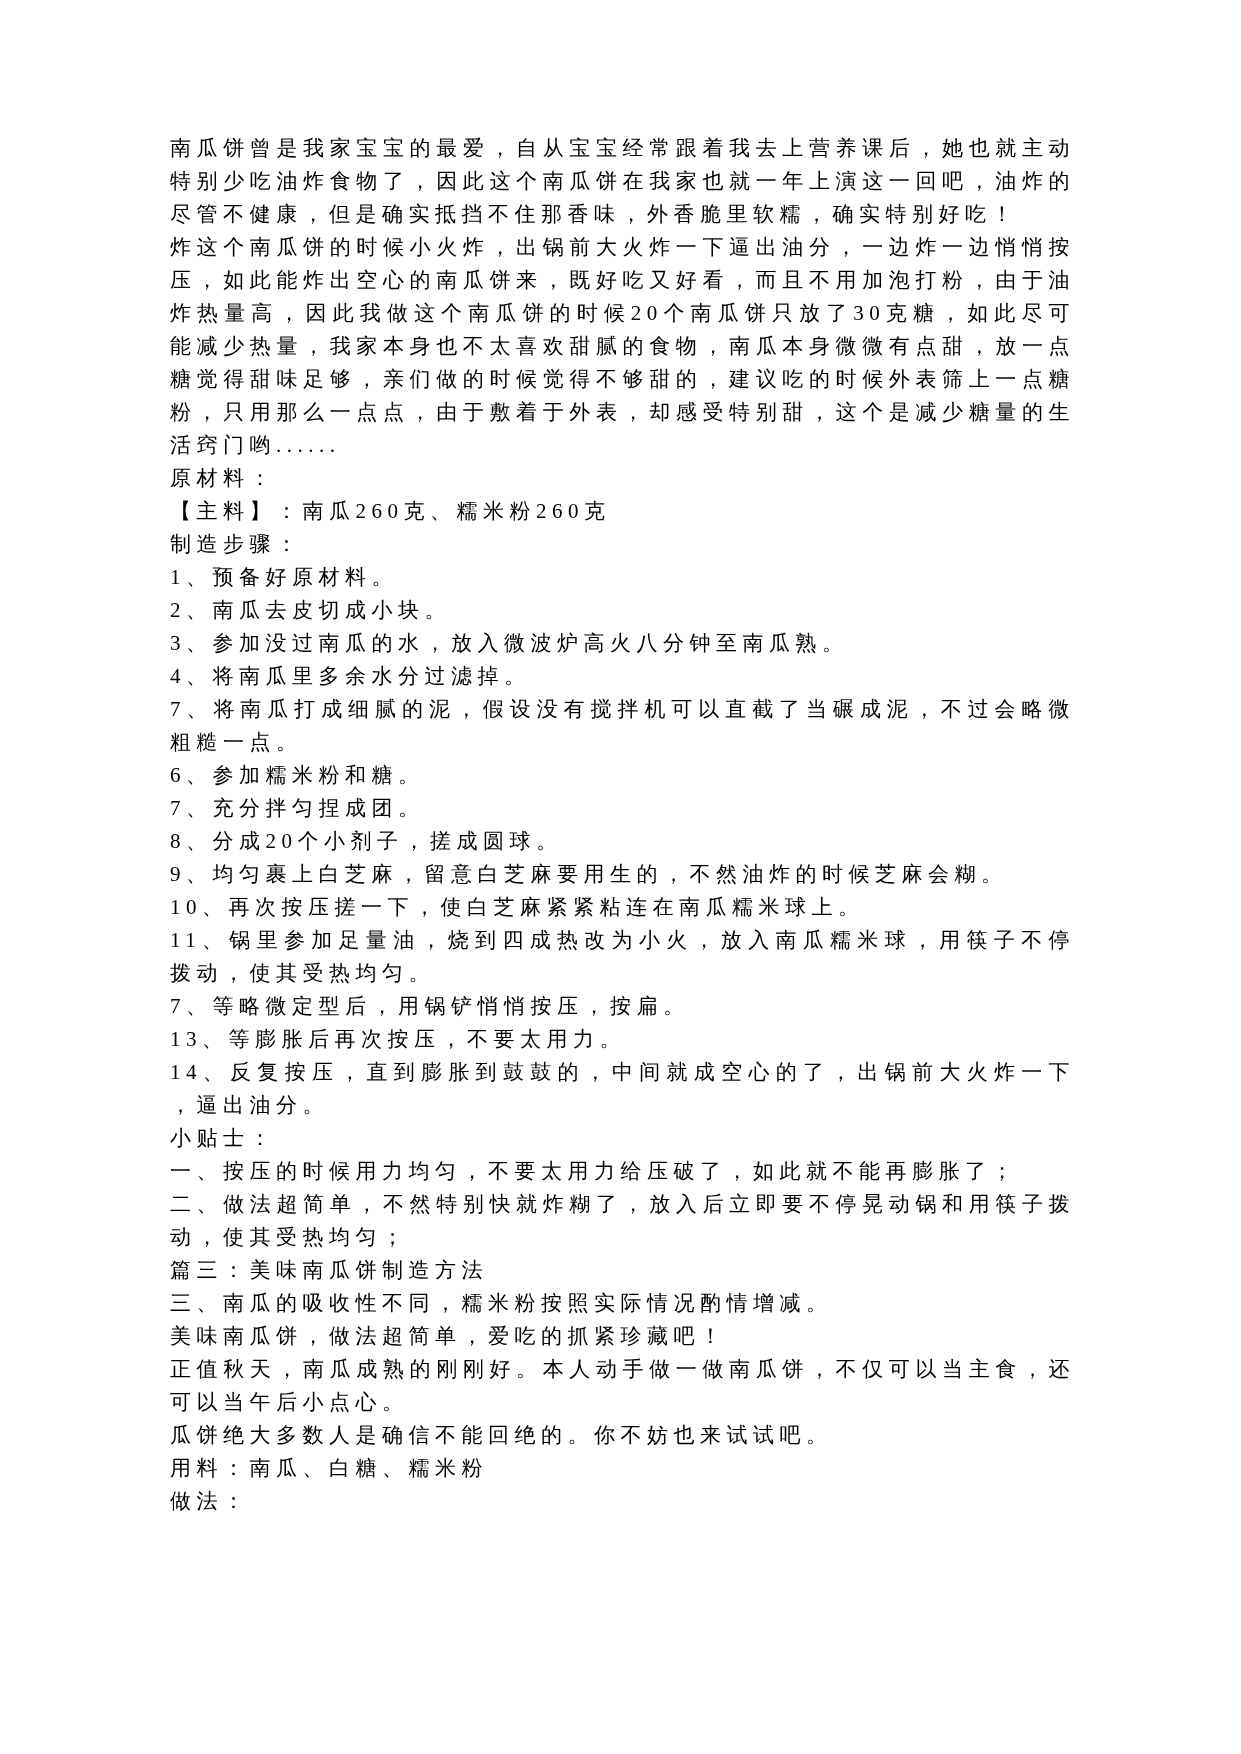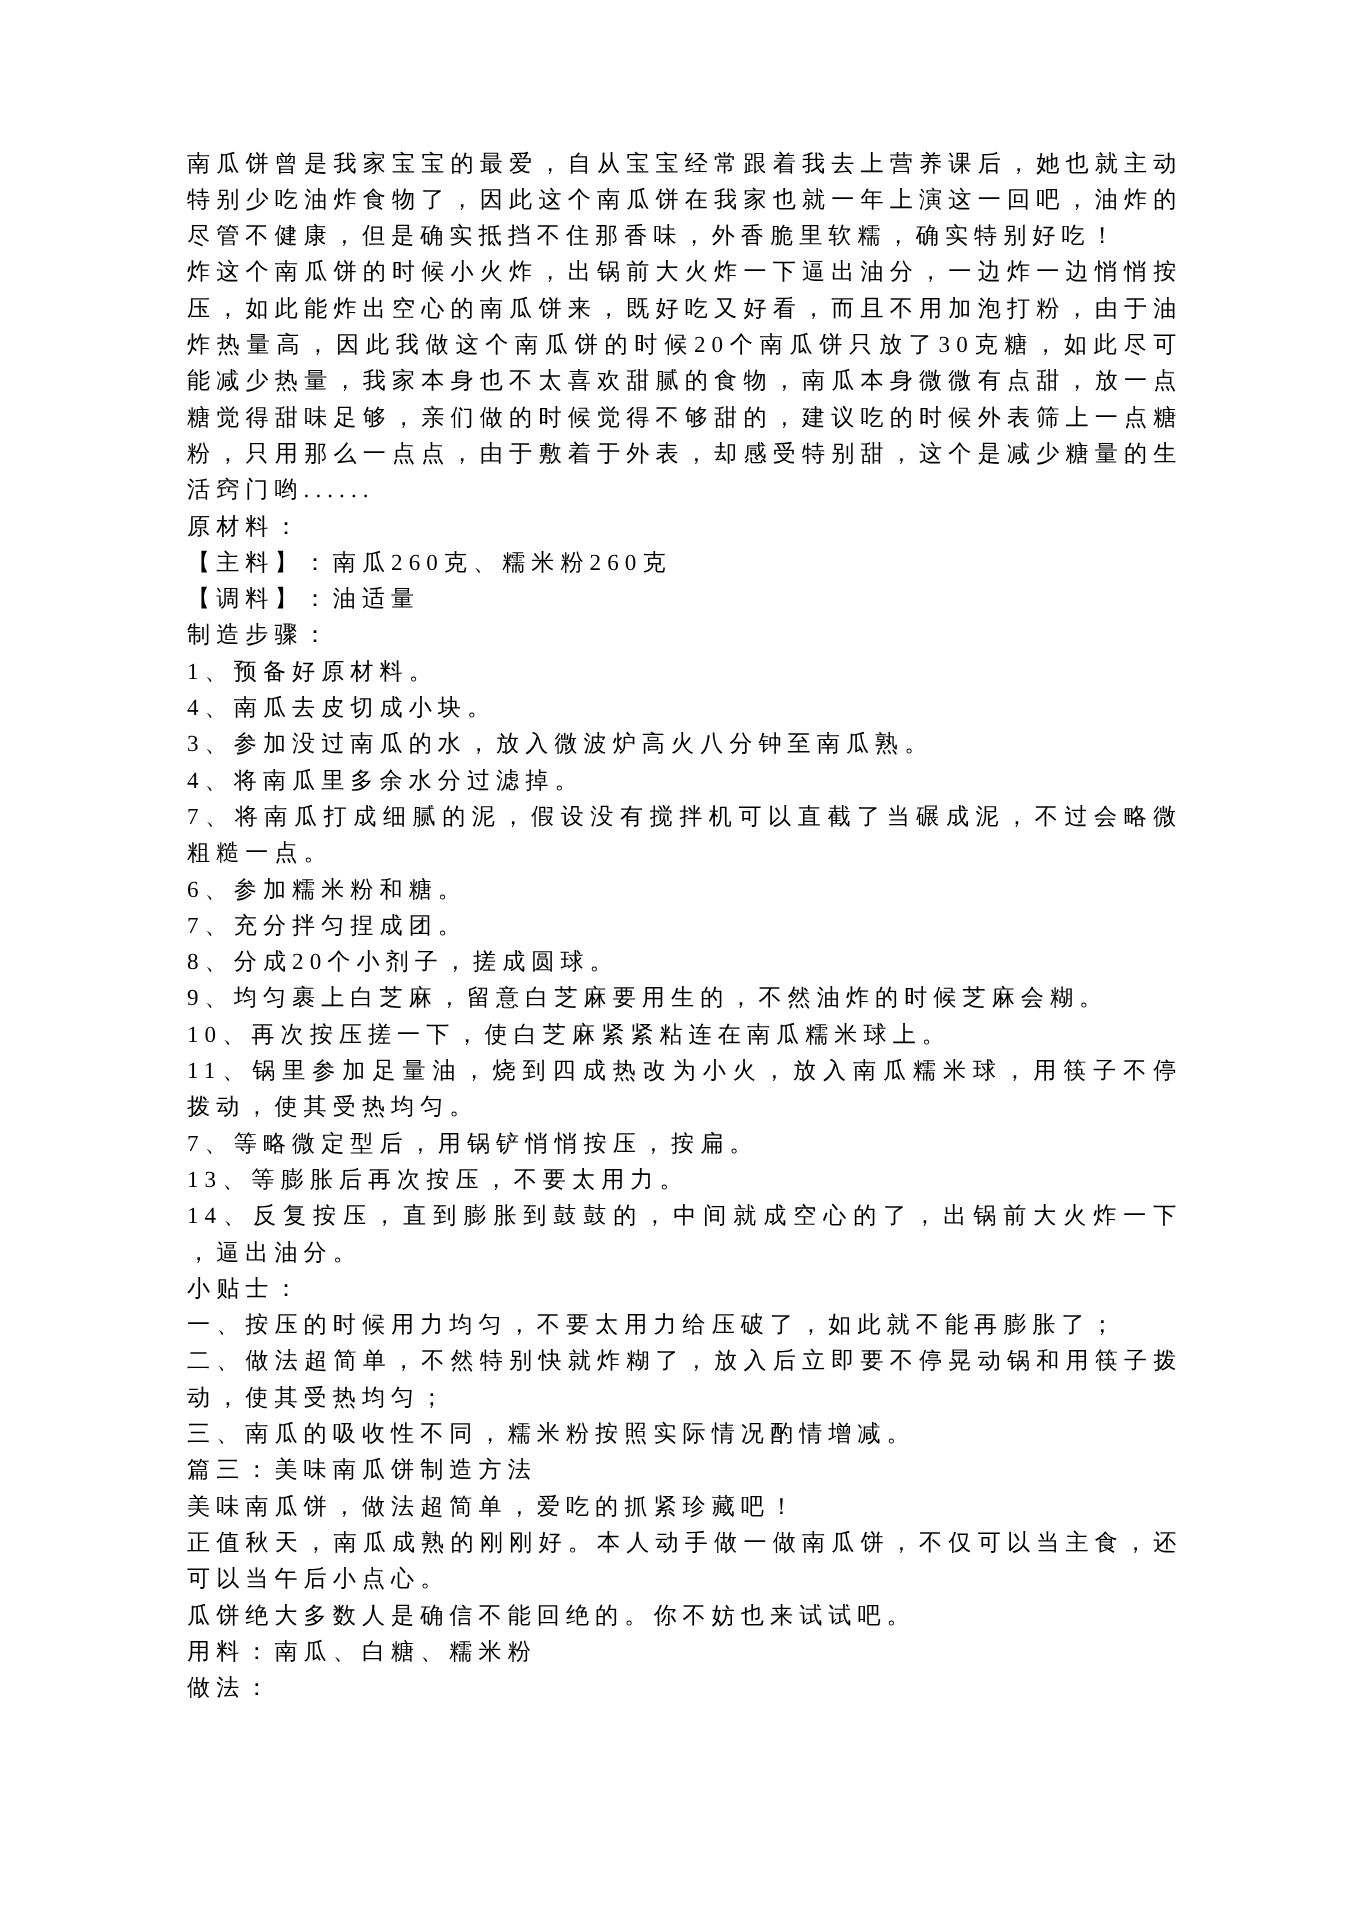--- a/index.html
+++ b/index.html
@@ -45,40 +45,39 @@
 </style>
 </head>
 <body>
 
 <div class="page">
   <div class="doc-content">
     <p>南瓜饼曾是我家宝宝的最爱，自从宝宝经常跟着我去上营养课后，她也就主动特别少吃油炸食物了，因此这个南瓜饼在我家也就一年上演这一回吧，油炸的尽管不健康，但是确实抵挡不住那香味，外香脆里软糯，确实特别好吃！</p>
     <p>炸这个南瓜饼的时候小火炸，出锅前大火炸一下逼出油分，一边炸一边悄悄按压，如此能炸出空心的南瓜饼来，既好吃又好看，而且不用加泡打粉，由于油炸热量高，因此我做这个南瓜饼的时候20个南瓜饼只放了30克糖，如此尽可能减少热量，我家本身也不太喜欢甜腻的食物，南瓜本身微微有点甜，放一点糖觉得甜味足够，亲们做的时候觉得不够甜的，建议吃的时候外表筛上一点糖粉，只用那么一点点，由于敷着于外表，却感受特别甜，这个是减少糖量的生活窍门哟......</p>
     <p>原材料：</p>
     <p>【主料】：南瓜260克、糯米粉260克</p>
-    <p>【调料】：油适量</p>
     <p>制造步骤：</p>
     <p>1、预备好原材料。</p>
-    <p>4、南瓜去皮切成小块。</p>
+    <p>2、南瓜去皮切成小块。</p>
     <p>3、参加没过南瓜的水，放入微波炉高火八分钟至南瓜熟。</p>
     <p>4、将南瓜里多余水分过滤掉。</p>
     <p>7、将南瓜打成细腻的泥，假设没有搅拌机可以直截了当碾成泥，不过会略微粗糙一点。</p>
     <p>6、参加糯米粉和糖。</p>
     <p>7、充分拌匀捏成团。</p>
     <p>8、分成20个小剂子，搓成圆球。</p>
     <p>9、均匀裹上白芝麻，留意白芝麻要用生的，不然油炸的时候芝麻会糊。</p>
     <p>10、再次按压搓一下，使白芝麻紧紧粘连在南瓜糯米球上。</p>
     <p>11、锅里参加足量油，烧到四成热改为小火，放入南瓜糯米球，用筷子不停拨动，使其受热均匀。</p>
     <p>7、等略微定型后，用锅铲悄悄按压，按扁。</p>
     <p>13、等膨胀后再次按压，不要太用力。</p>
     <p>14、反复按压，直到膨胀到鼓鼓的，中间就成空心的了，出锅前大火炸一下，逼出油分。</p>
     <p>小贴士：</p>
     <p>一、按压的时候用力均匀，不要太用力给压破了，如此就不能再膨胀了；</p>
     <p>二、做法超简单，不然特别快就炸糊了，放入后立即要不停晃动锅和用筷子拨动，使其受热均匀；</p>
+    <p>篇三：美味南瓜饼制造方法</p>
     <p>三、南瓜的吸收性不同，糯米粉按照实际情况酌情增减。</p>
-    <p>篇三：美味南瓜饼制造方法</p>
     <p>美味南瓜饼，做法超简单，爱吃的抓紧珍藏吧！</p>
     <p>正值秋天，南瓜成熟的刚刚好。本人动手做一做南瓜饼，不仅可以当主食，还可以当午后小点心。</p>
     <p>瓜饼绝大多数人是确信不能回绝的。你不妨也来试试吧。</p>
     <p>用料：南瓜、白糖、糯米粉</p>
     <p>做法：</p>
   </div>
 </div>
 
 </body></html>

